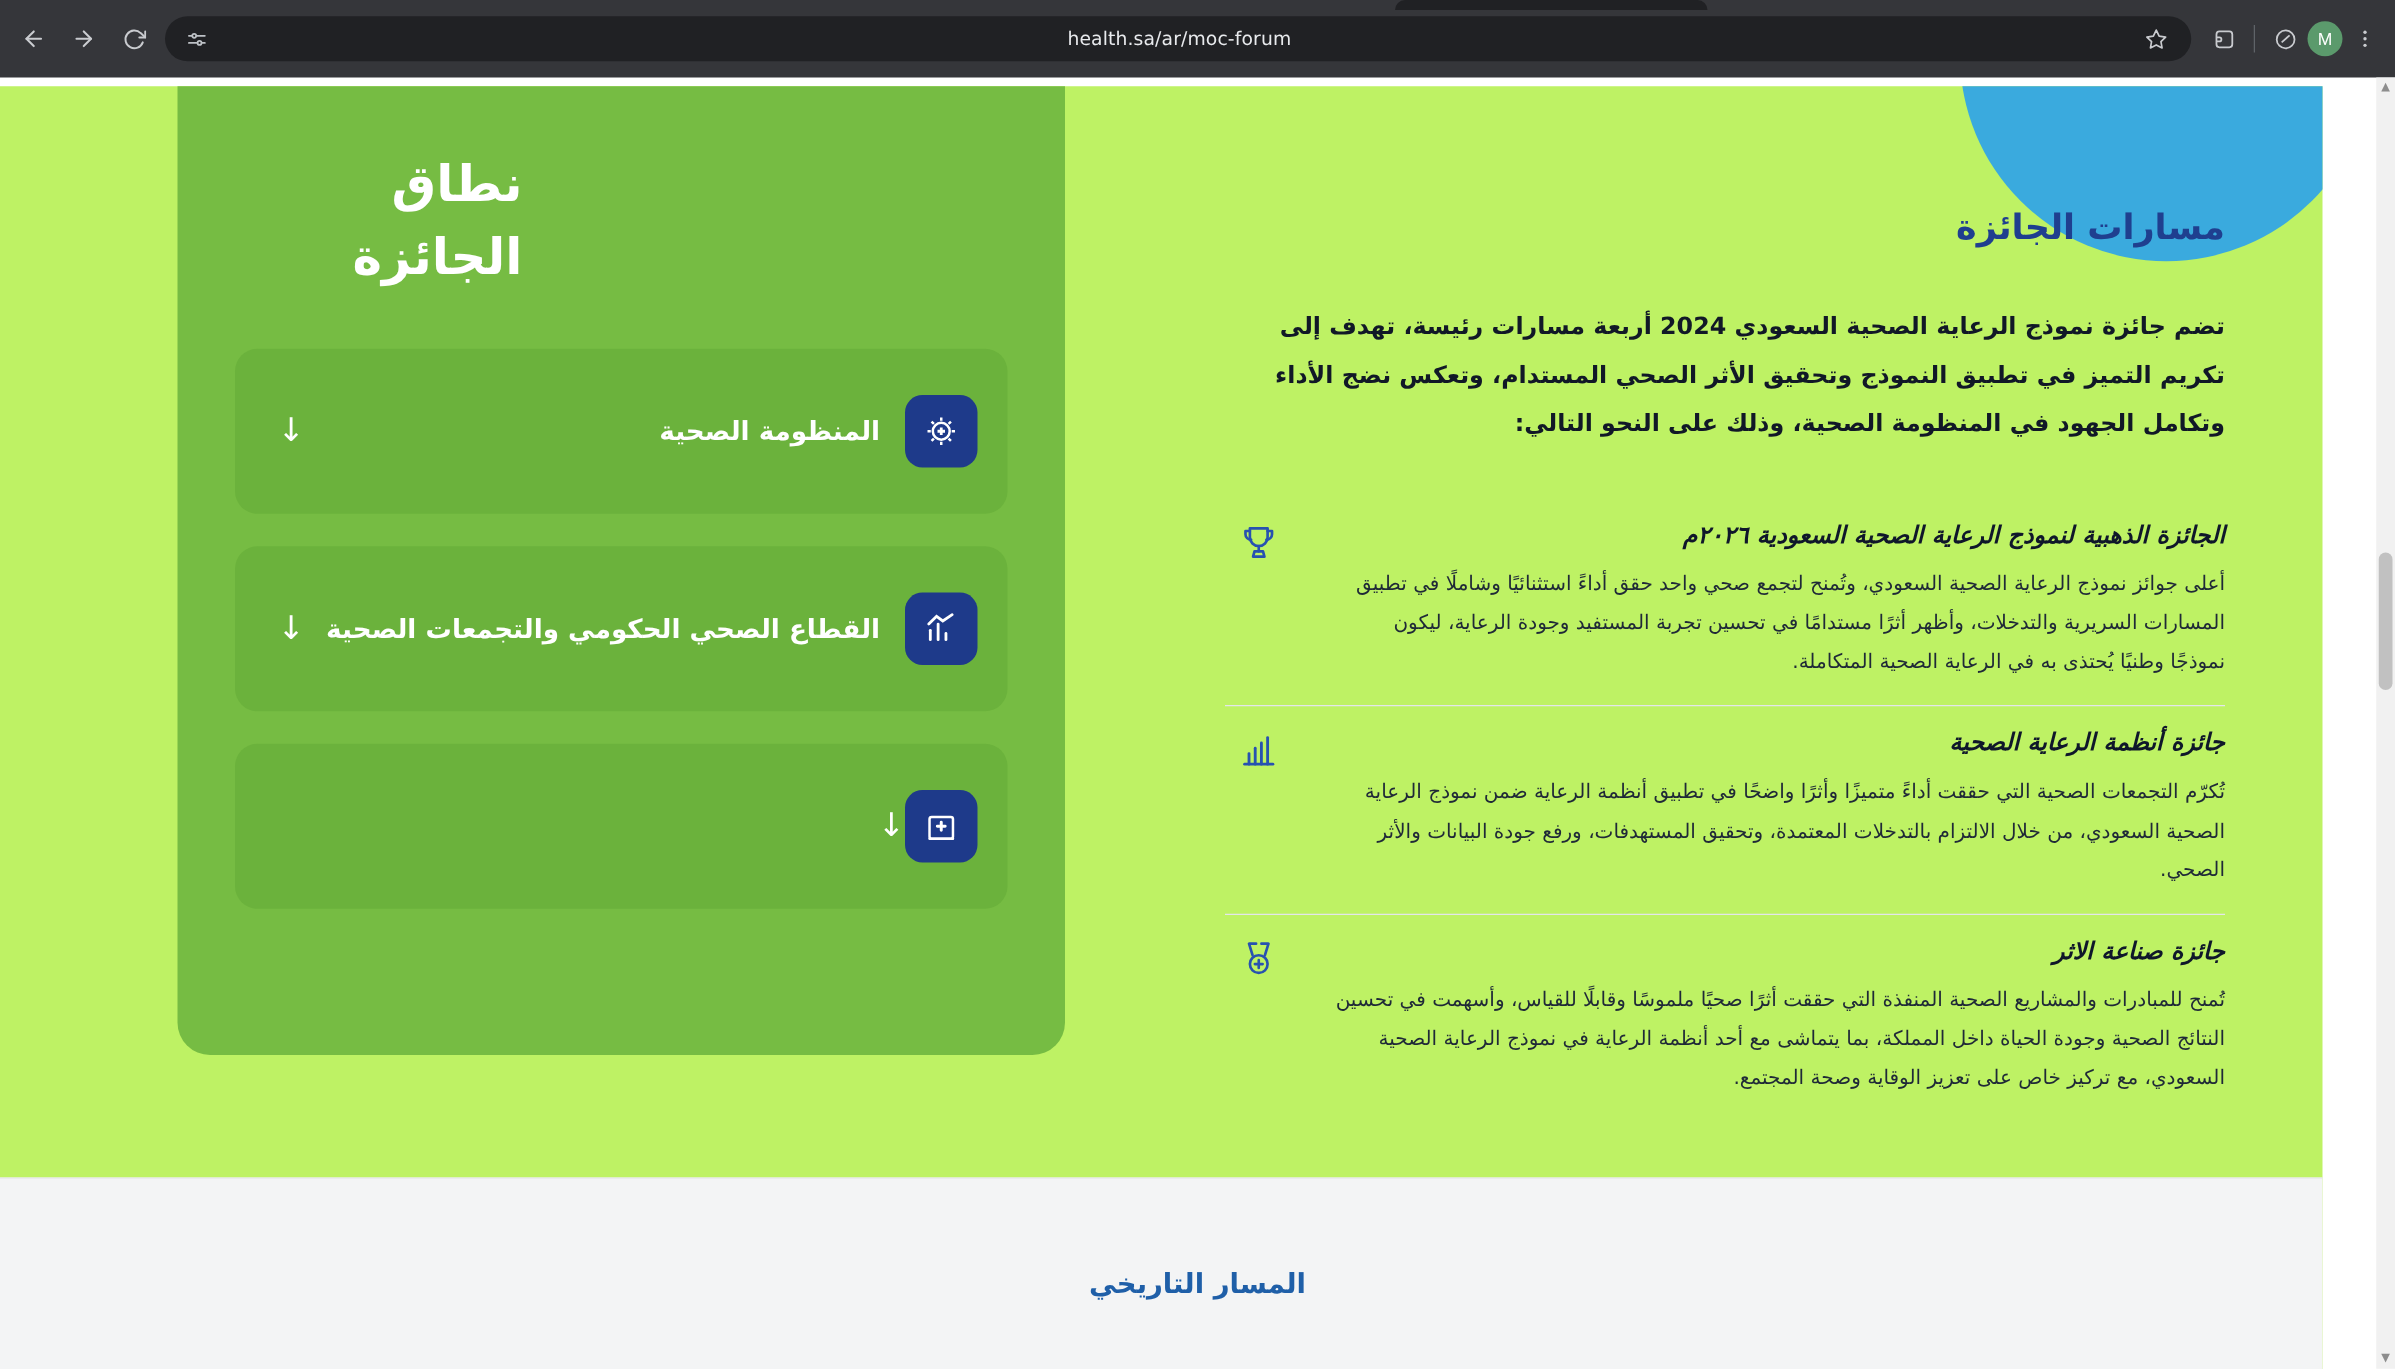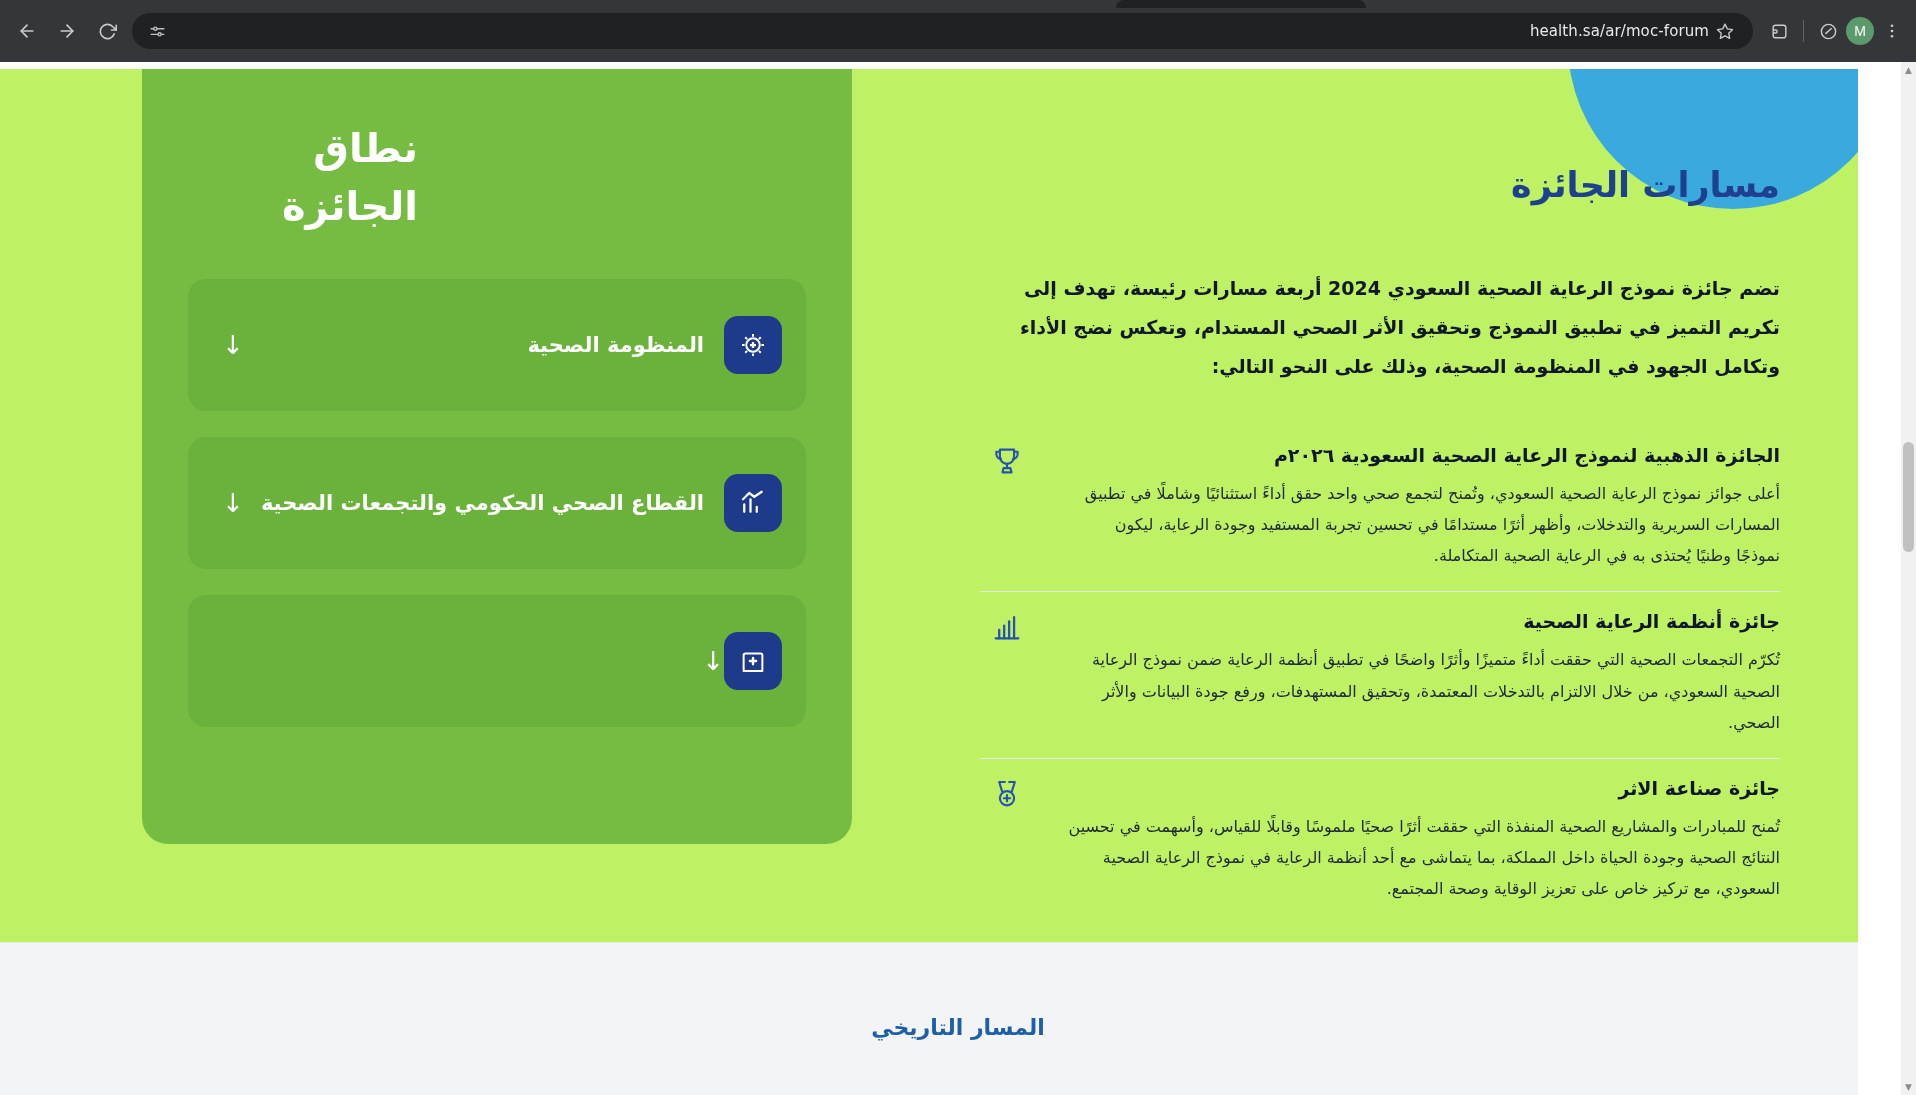--- a/index.html
+++ b/index.html
@@ -35,21 +35,21 @@
     background: #202124; border-radius: 18px;
     display: flex; align-items: center; padding: 0 12px;
     position: relative;
   }
   .site-info {
     width: 26px; height: 26px; margin-right: 8px;
     display: flex; align-items: center; justify-content: center;
     color: #bdc1c6; flex: 0 0 auto;
   }
   .omnibox-url {
-    color: #e8eaed; font-size: 15px; direction: ltr; text-align: right;
+    color: #e8eaed; font-size: 15px; direction: ltr; text-align: center;
     white-space: nowrap; overflow: hidden; text-overflow: ellipsis;
     flex: 1 1 auto; letter-spacing: .1px;
   }
   .omnibox-actions { display: flex; align-items: center; flex: 0 0 auto; gap: 2px; }
   .icon-btn {
     width: 32px; height: 32px; display: flex; align-items: center; justify-content: center;
     color: #c9cbcf;
   }
   .toolbar-right { display: flex; align-items: center; padding-right: 8px; gap: 2px; }
   .divider-v { width: 1px; height: 22px; background: #5f6368; margin: 0 6px; }
@@ -110,34 +110,34 @@
     flex: 0 0 auto; color: #ffffff; font-size: 26px; line-height: 1;
     padding-left: 10px;
   }
 
   
   .content-col {
     position: absolute; top: 0; right: 78px; width: 800px;
     padding-top: 96px; direction: rtl; text-align: right;
   }
   .content-title {
-    color: #1f3f8f; font-size: 35px; font-weight: bold; margin-bottom: 64px;
+    color: #1f3f8f; font-size: 28px; font-weight: bold; margin-bottom: 44px;
   }
   .content-intro {
     color: #111827; font-size: 19px; line-height: 2.05; font-weight: bold;
     margin-bottom: 40px;
   }
   .track-row {
     display: flex; direction: rtl; align-items: flex-start;
     padding: 18px 0 20px 0; border-bottom: 1px solid #e3e6ea;
   }
   .track-row:last-child { border-bottom: none; }
   .track-text { flex: 1 1 auto; padding-left: 26px; }
   .track-title {
-    color: #0f172a; font-size: 19px; font-weight: bold; margin-bottom: 12px;
+    color: #0f172a; font-size: 19px; font-weight: bold; margin-bottom: 12px; font-style: italic;
   }
   .track-desc {
     color: #1f2937; font-size: 16px; line-height: 1.95;
   }
   .track-icon {
     flex: 0 0 auto; width: 54px; height: 54px; margin-right: 6px;
     display: flex; align-items: flex-start; justify-content: center;
     color: #2752b0;
   }
 

